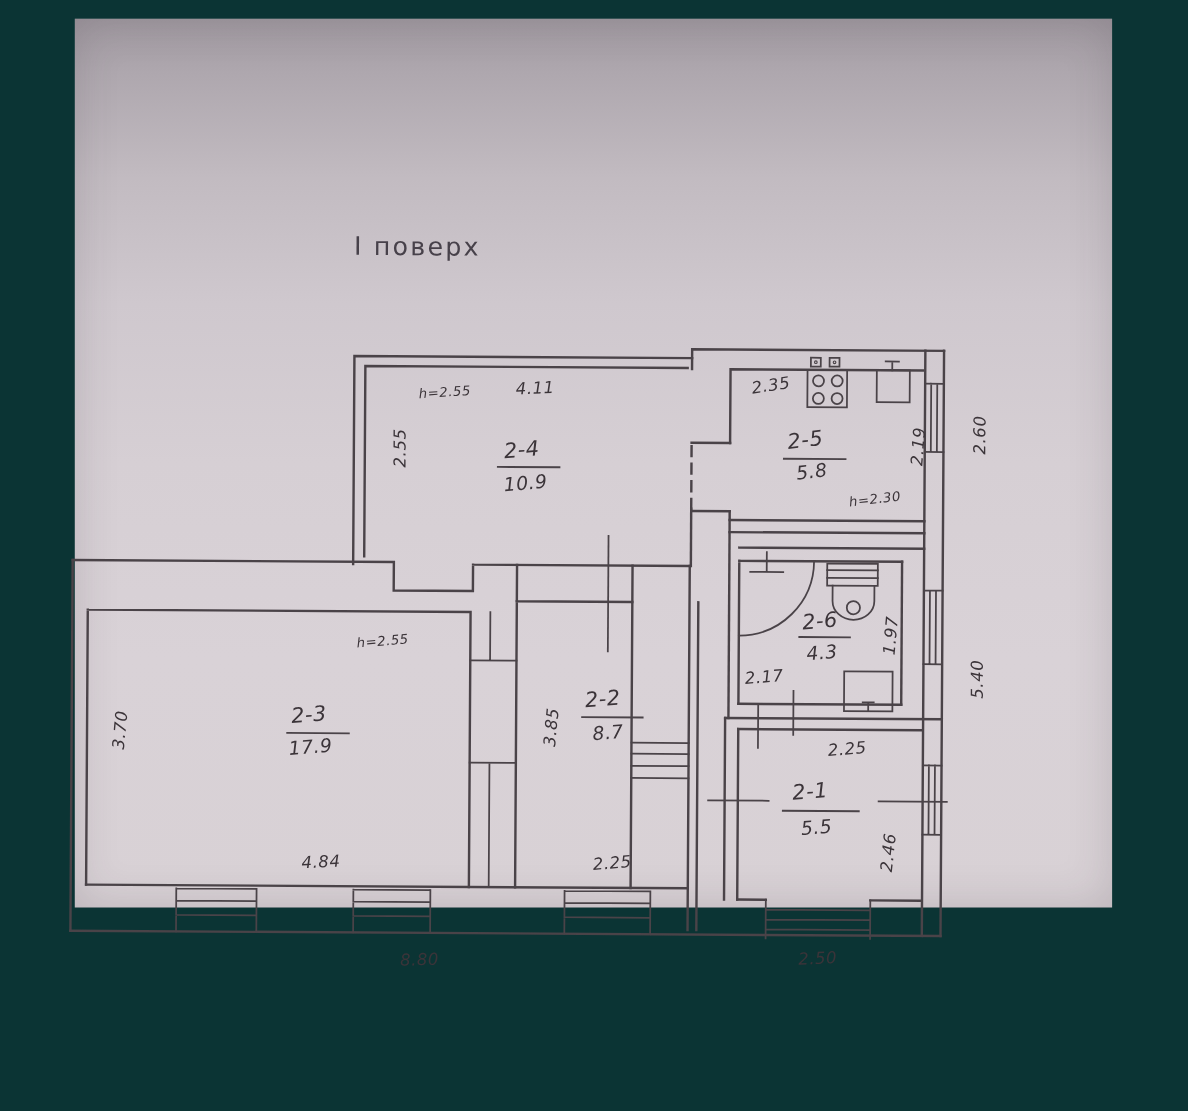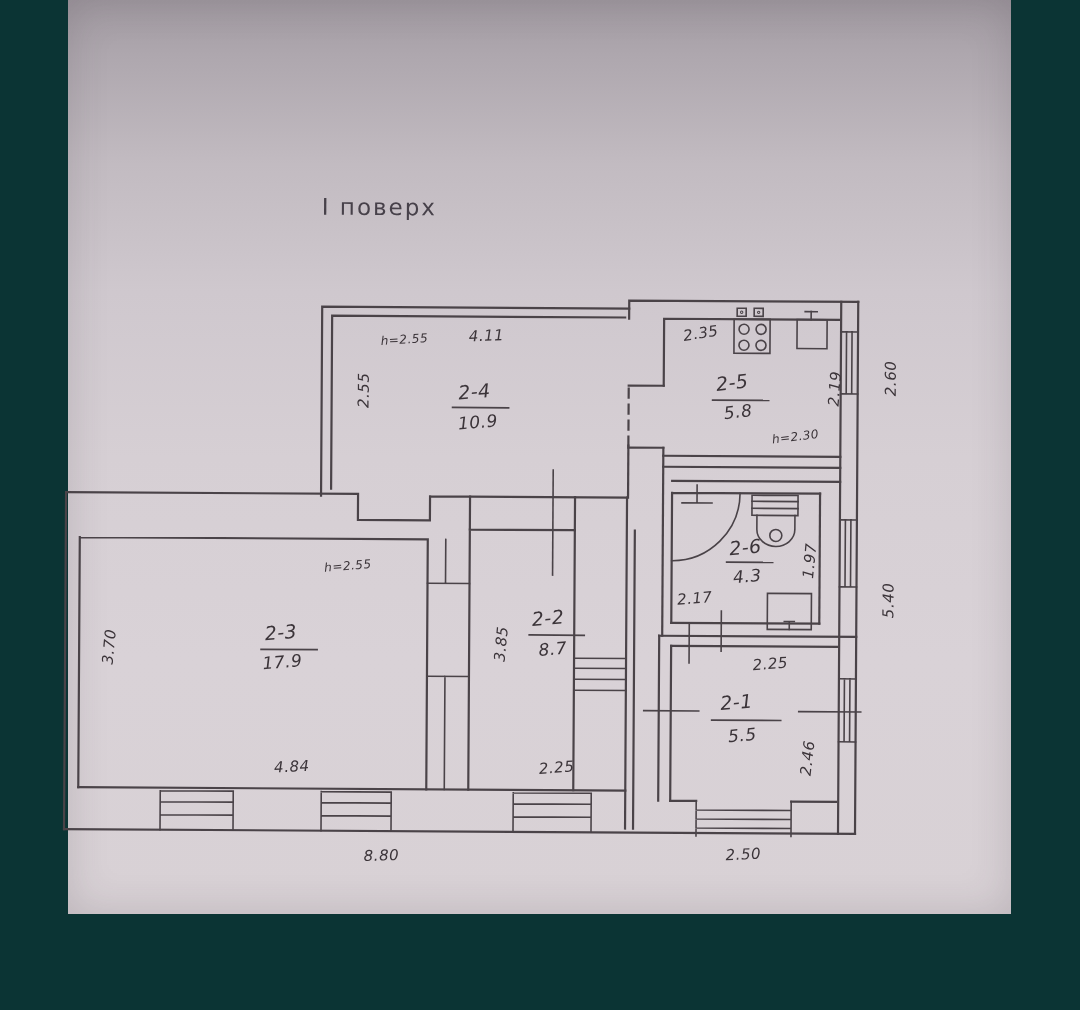--- a/index.html
+++ b/index.html
@@ -3,21 +3,21 @@
 <meta charset="utf-8">
 <style>
   html,body{margin:0;padding:0;}
   body{
     width:1080px;height:1010px;overflow:hidden;
     background:#0b3434;
     font-family:"DejaVu Sans",sans-serif;
   }
   .stage{position:relative;width:1080px;height:1010px;}
   .paper{
-    position:absolute;left:68px;top:0;width:943px;height:914px;
+    position:absolute;left:68px;top:17px;width:943px;height:808px;
     background:linear-gradient(180deg,#a19aa1 0%,#aea7ae 6%,#c2bbc1 18%,#cfc8ce 32%,#d6cfd4 50%,#d9d2d7 72%,#d8d1d5 100%);
     box-shadow:inset 0 0 40px rgba(60,50,60,.18);
   }
   svg{position:absolute;left:0;top:0;transform:rotate(.35deg);transform-origin:50% 50%;}
   svg path,svg line,svg rect,svg circle{stroke:#4a4348;fill:none;stroke-linecap:square;}
   .w{stroke-width:2.2;}
   .t{stroke-width:1.6;}
   .bar{stroke-width:1.7;}
   text{
     fill:#3b3439;font-family:"DejaVu Sans",sans-serif;font-style:italic;

